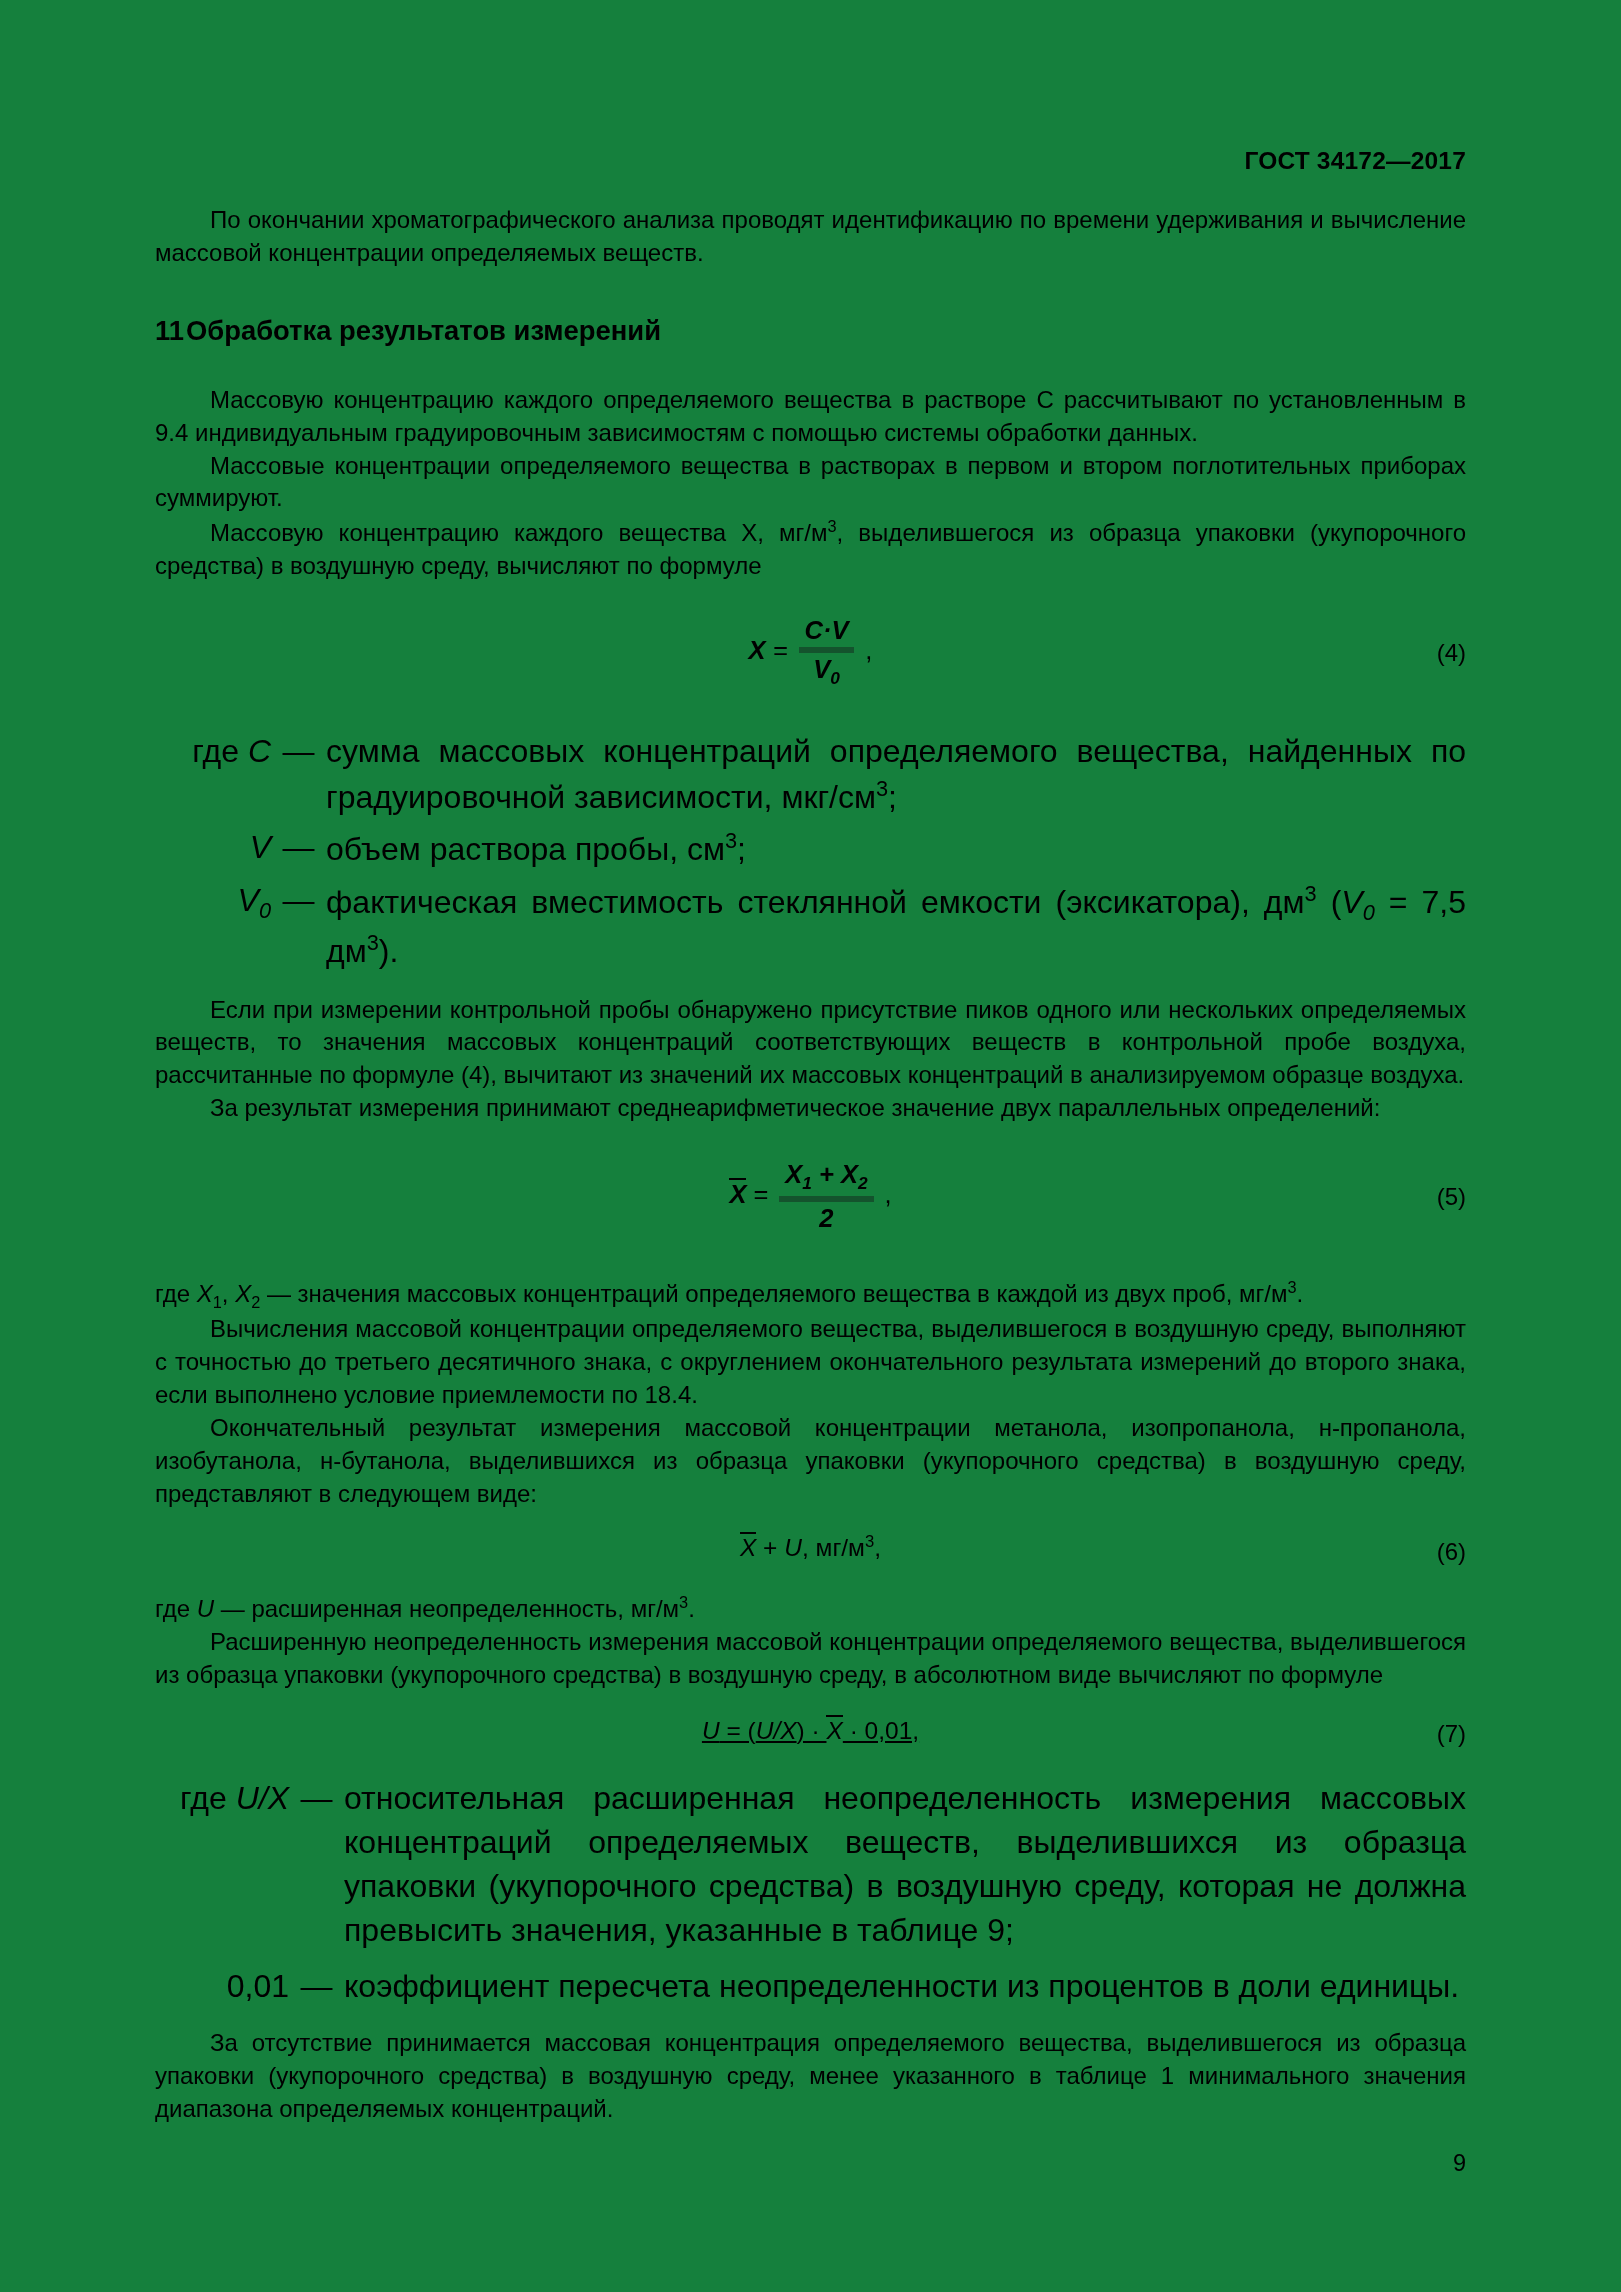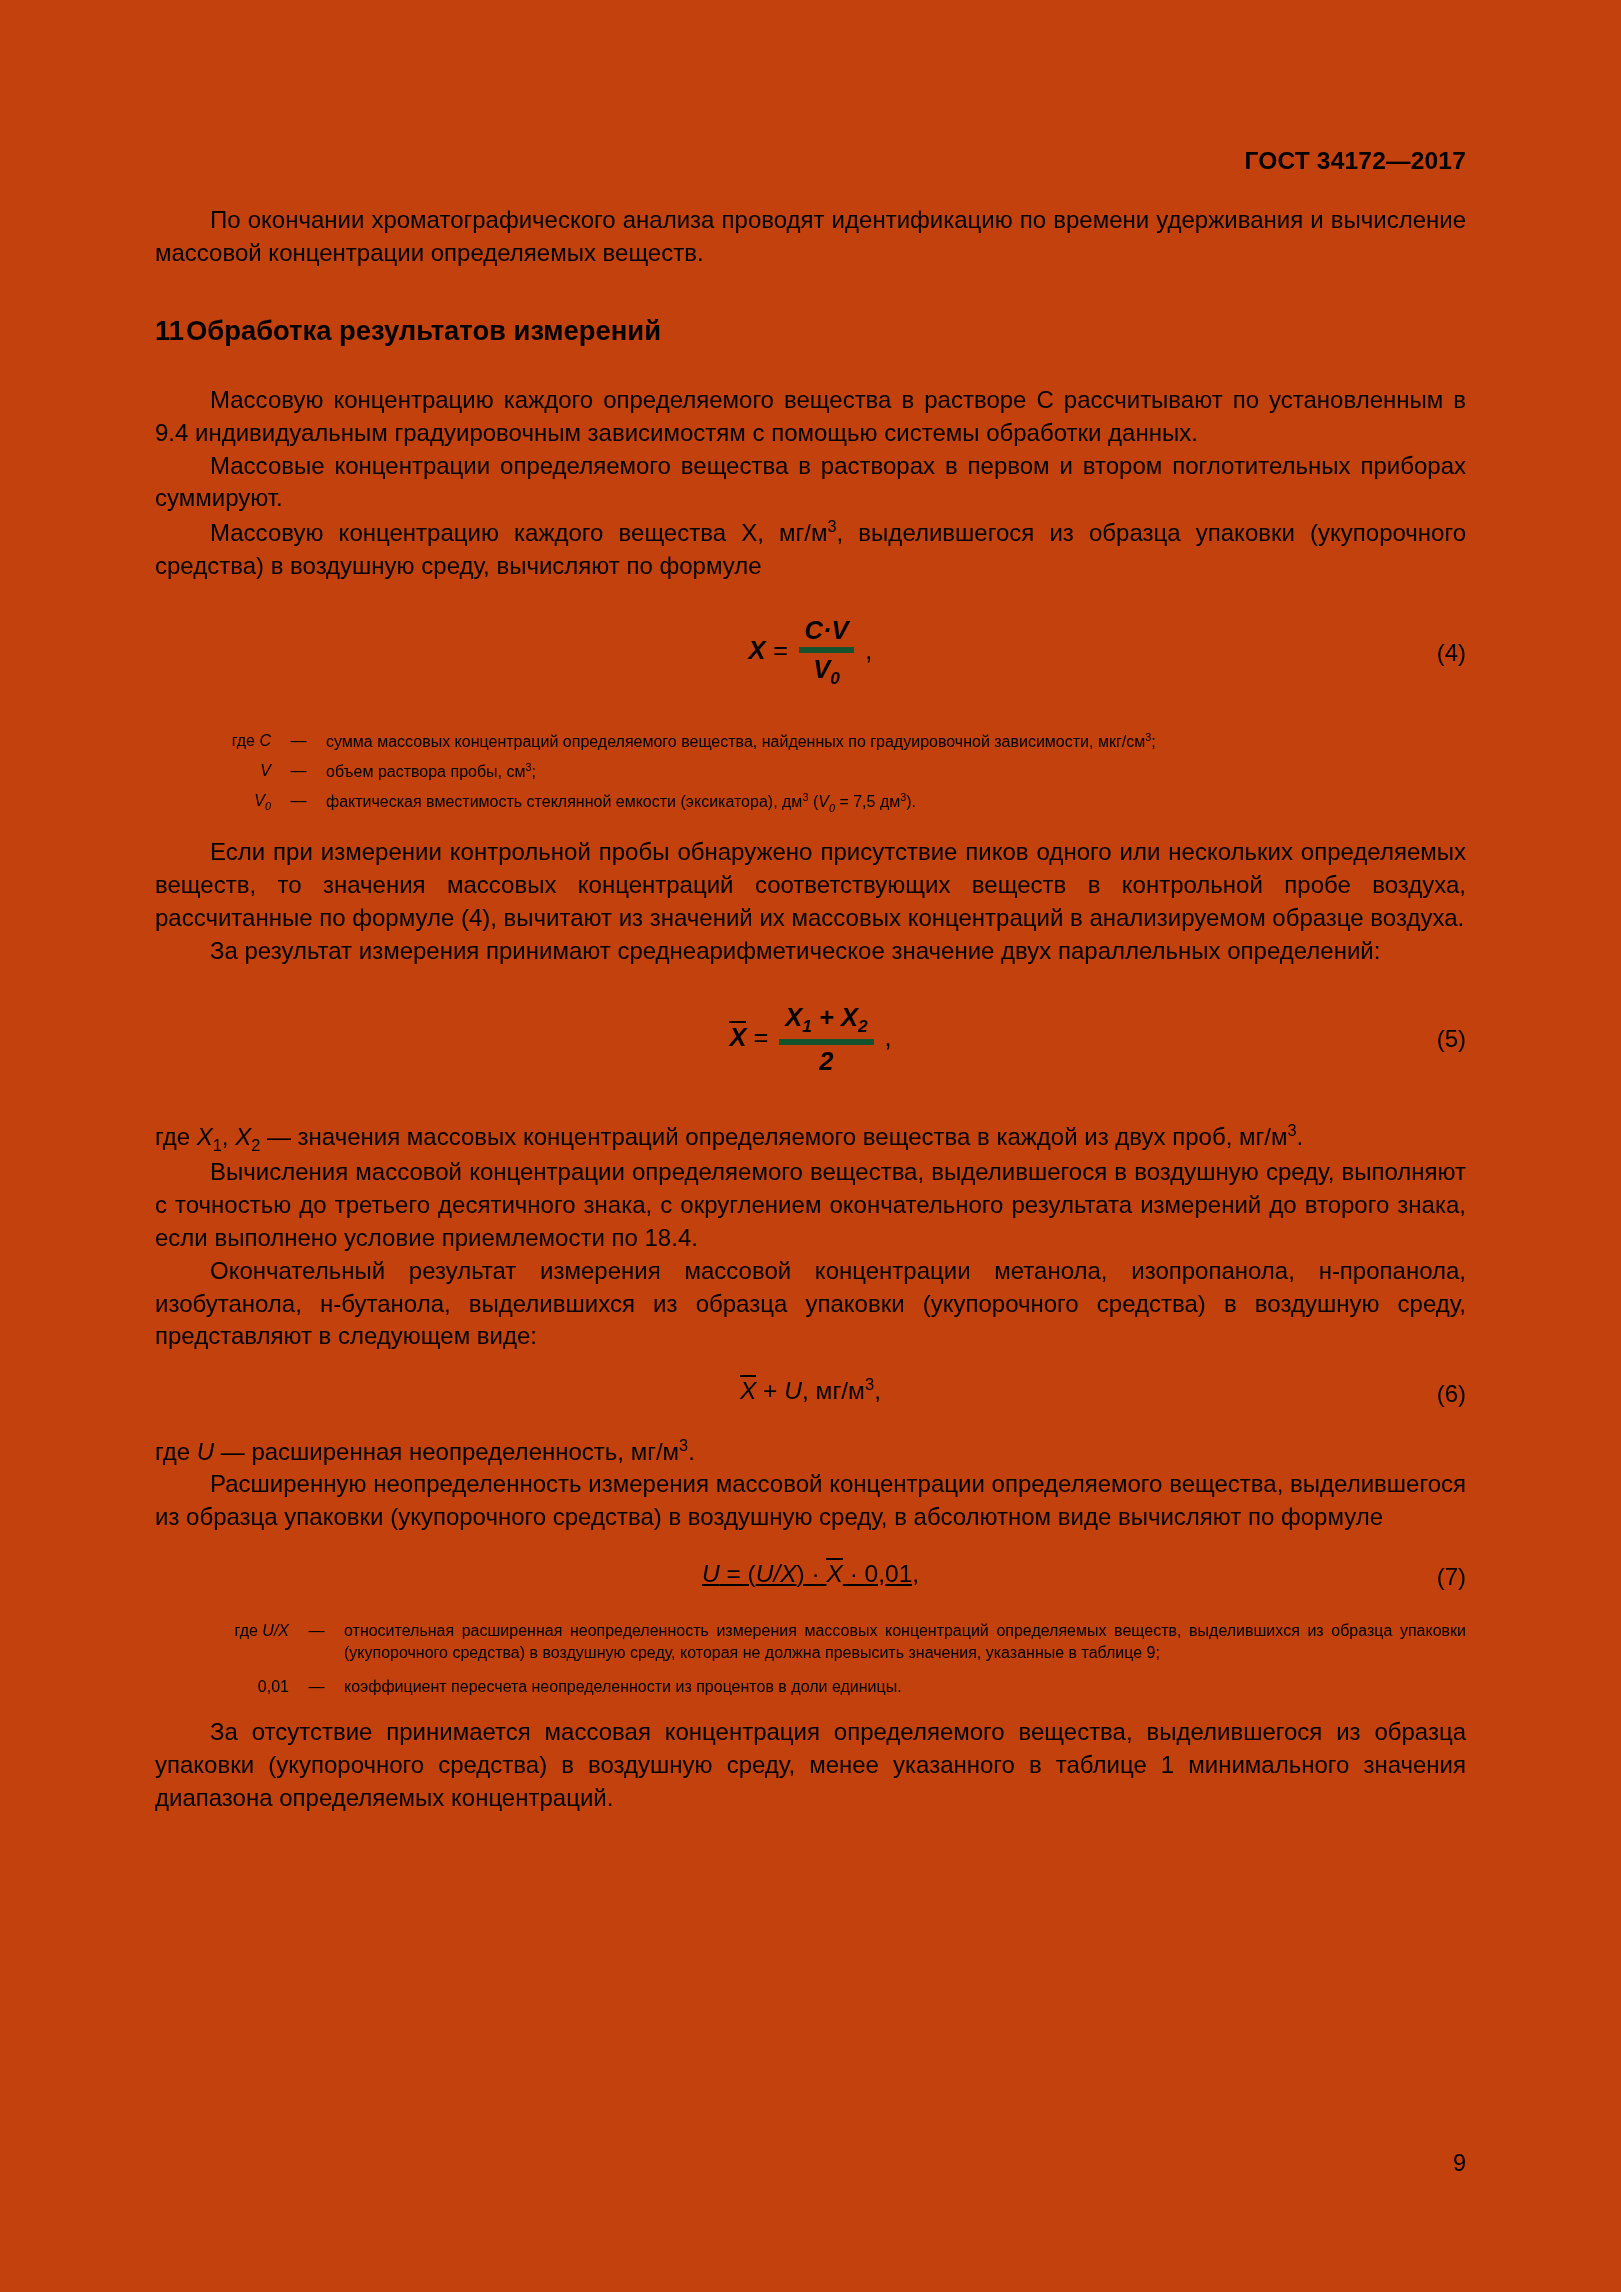--- a/index.html
+++ b/index.html
@@ -9,21 +9,21 @@
   }
   body {
     font-family: "Liberation Sans", sans-serif;
     color: #000000;
   }
   .page {
     position: relative;
     width: 1621px;
     height: 2293px;
     margin: 0 auto;
-    background: #c2410c;
+    background: #15803d;
     box-sizing: border-box;
     padding: 0;
     overflow: hidden;
   }
   .content {
     position: absolute;
     left: 155px;
     top: 0;
     width: 1311px;
   }
@@ -95,21 +95,21 @@
   sub { font-size: 0.68em; vertical-align: sub; }
   sup { font-size: 0.68em; vertical-align: super; }
   .overbar {
     display: inline-block;
     border-top: 2px solid #000;
     padding-top: 1px;
     line-height: 1.05;
   }
   .deflist {
     margin: 9.8px 0 0 0;
-    font-size: 16px;
+    font-size: 32px;
     line-height: 1.37;
   }
   .defrow {
     display: flex;
     align-items: flex-start;
     margin-bottom: 6.9px;
   }
   .defrow .term {
     width: 147px;
     flex: 0 0 147px;

